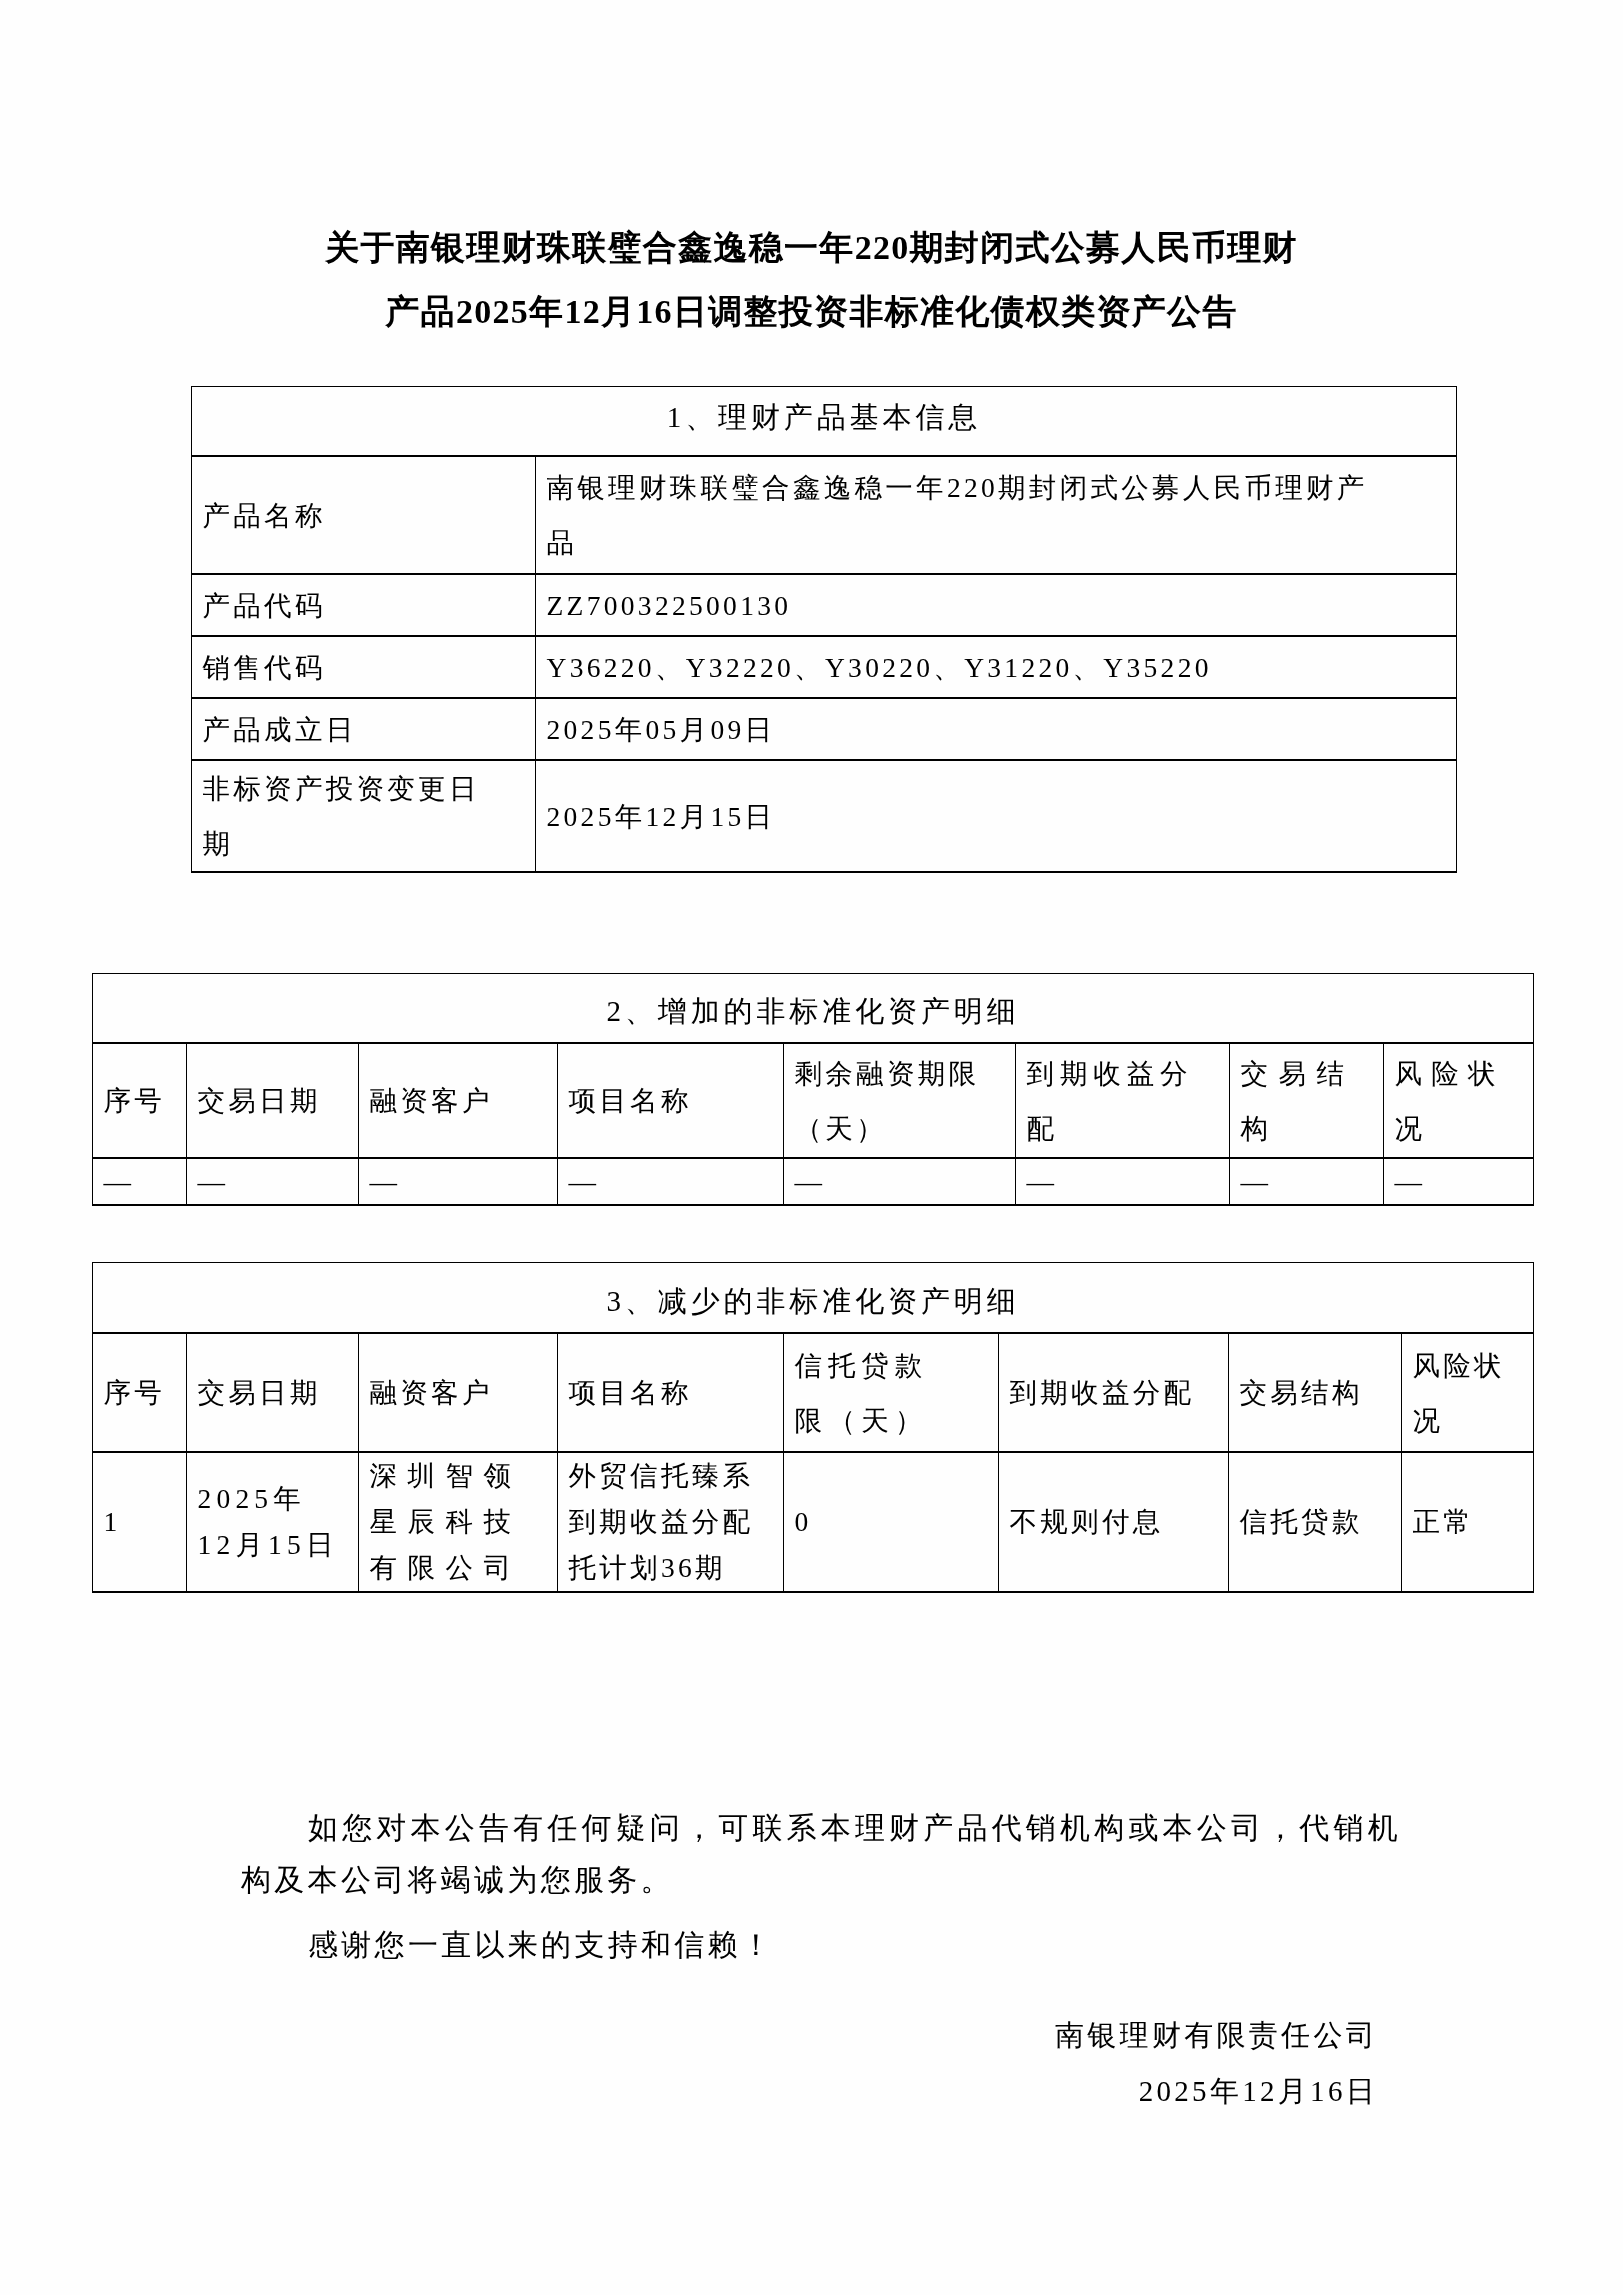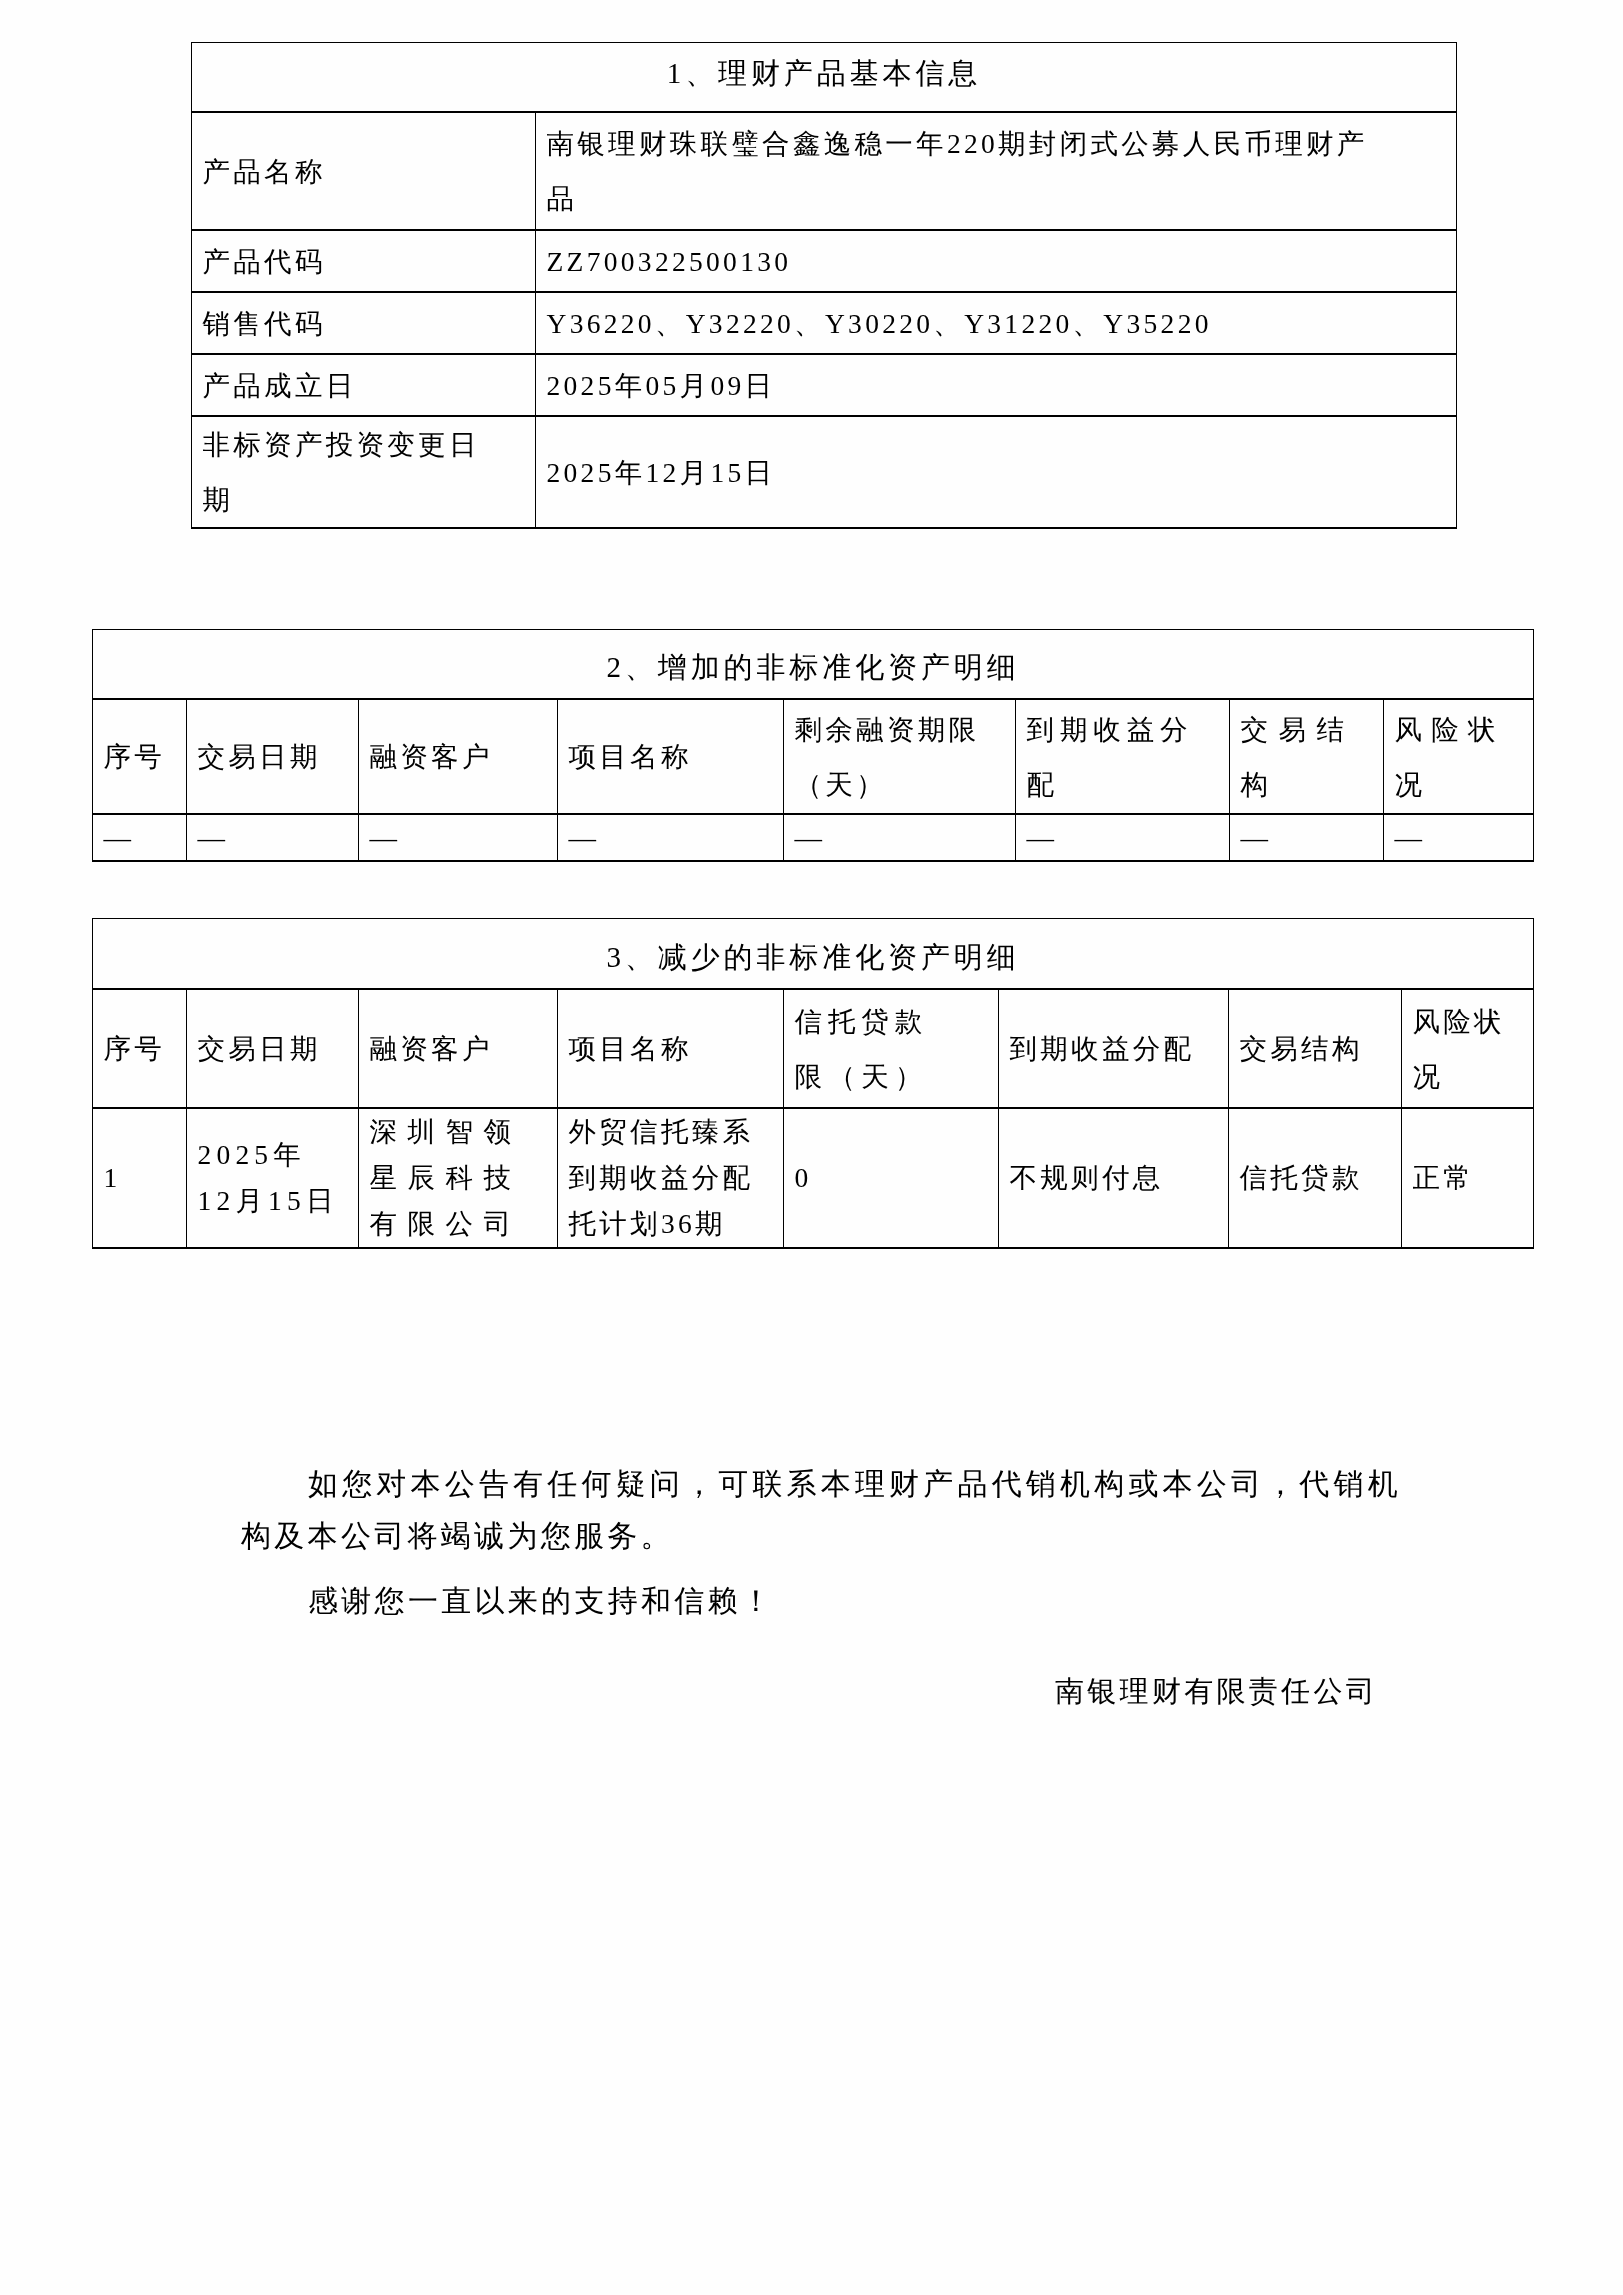--- a/index.html
+++ b/index.html
@@ -50,20 +50,24 @@
     margin:36px 245px 0 0;text-align:right;font-size:29px;
     letter-spacing:3.3px;line-height:56px;
   }
   .signature div{margin:0;}
 </style>
 </head>
 <body>
 
 <div class="page">
 
+  <div class="doc-title">
+    <div>关于南银理财珠联璧合鑫逸稳一年220期封闭式公募人民币理财</div>
+    <div>产品2025年12月16日调整投资非标准化债权类资产公告</div>
+  </div>
 
   <table id="t1">
     <colgroup>
         <col style="width:344px">
         <col style="width:921px">
       </colgroup>
     <tbody>
         <tr class="cap">
       <td colspan="2">1、理财产品基本信息</td>
     </tr>
@@ -179,16 +183,17 @@
   </tbody>
     </table>
 
   <div class="footer">
     <p>如您对本公告有任何疑问，可联系本理财产品代销机构或本公司，代销机构及本公司将竭诚为您服务。</p>
     <p>感谢您一直以来的支持和信赖！</p>
   </div>
 
   <div class="signature">
     <div>南银理财有限责任公司</div>
+    <div>2025年12月16日</div>
   </div>
 
 </div>
 
 
 </body></html>

